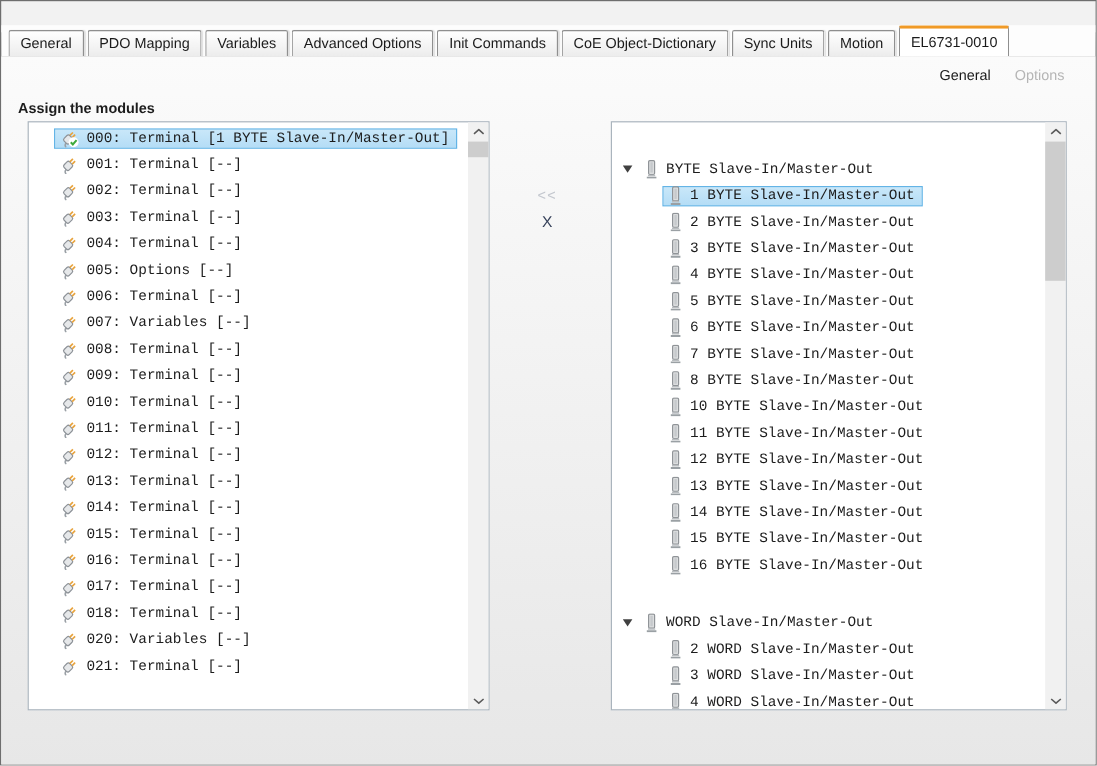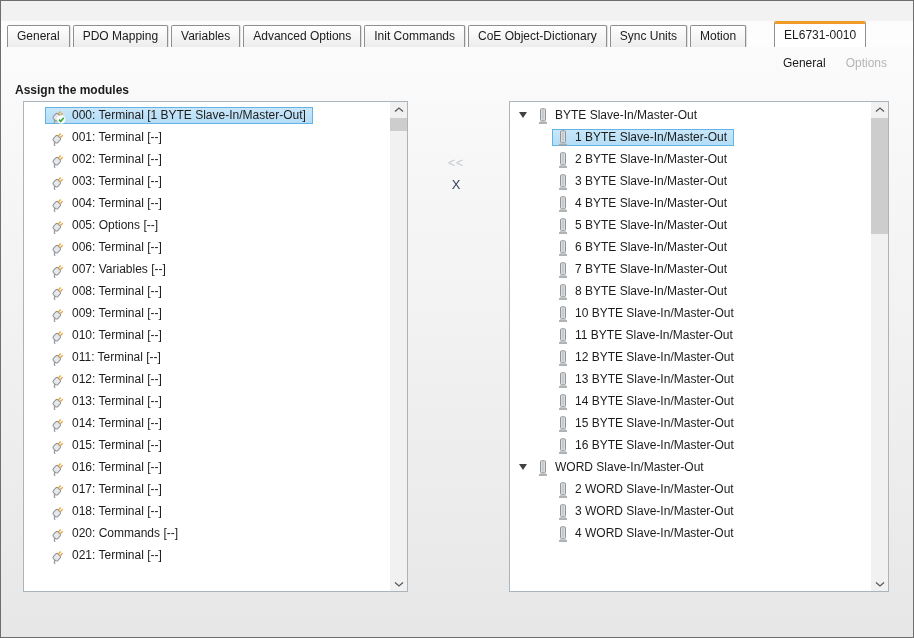--- a/index.html
+++ b/index.html
@@ -24,44 +24,44 @@
   }
   .tab{
     margin-right:3px;padding:3px 9px 4px 9px;
     border:1px solid #8f8f8f;border-bottom:none;border-radius:2px 2px 0 0;
     background:linear-gradient(180deg,#ffffff,#ececec);
     color:#1b1b1b;white-space:nowrap;cursor:default;
     box-shadow:1px 0 1px rgba(0,0,0,0.12);
   }
   .tab.selected{
     background:#ffffff;border-top:3px solid #F09A27;
-    padding-top:4px;padding-bottom:5px;box-shadow:none;margin-left:25px;
+    padding-top:4px;padding-bottom:5px;box-shadow:none;
   }
   
   .content{
     position:absolute;left:0;top:46px;width:100%;height:592px;
     background:linear-gradient(180deg,#fbfbfb 0%,#f0f0f0 55%,#e7e7e7 100%);
   }
   .subnav{position:absolute;top:9px;right:26px;display:flex;gap:20px;}
   .subnav .link{cursor:default;}
   .subnav .link.active{color:#1a1a1a;}
   .subnav .link.disabled{color:#b5b5b5;}
   .assign-label{position:absolute;left:14px;top:36px;font-weight:bold;}
   
   .listbox{position:absolute;background:#ffffff;border:1px solid #aab4bd;}
   .listbox .list-inner{position:absolute;left:0;top:0;right:17px;bottom:0;overflow:hidden;padding-top:2px;}
   #left-list{left:22px;top:54px;width:385px;height:491px;}
   #right-list{left:508px;top:54px;width:380px;height:491px;}
   .lrow,.rrow{height:22px;display:flex;align-items:center;position:relative;white-space:nowrap;}
   .lrow{padding-left:21px;}
   .rrow{padding-left:42px;}
-  .rrow.group{padding-left:22px;}
+  .rrow.group{padding-left:22px;margin-top:26px;}
   .row-inner{
-    display:inline-flex;height:17px;
-    padding:0 6px 0 4px;border:1px solid transparent;gap:6px;
+    display:inline-flex;align-items:center;height:17px;
+    padding:0 6px 0 4px;border:1px solid transparent;gap:6px;font-family:Liberation Mono, monospace;
   }
   .row-inner.selected{
     background:linear-gradient(180deg,#c9e7f9,#b4ddf6);
     border-color:#63b4e6;
   }
   .icon{display:inline-flex;flex:none;}
   .expander{
     position:absolute;left:9px;top:8px;width:0;height:0;cursor:default;
     border-left:4.5px solid transparent;border-right:4.5px solid transparent;
     border-top:6px solid #404040;
@@ -473,21 +473,21 @@
                 <svg width="16" height="16" viewBox="0 0 16 16">
                   <g transform="rotate(45 8 8)">
                     <path d="M9 13 q0 2.4 2.6 2.7" fill="none" stroke="#9aa0a6" stroke-width="1.3"></path>
                     <rect x="5" y="6.5" width="6" height="6.5" rx="1.6" fill="#e6e8ea" stroke="#8d9298" stroke-width="1"></rect>
                     <line x1="6.7" y1="6.3" x2="6.7" y2="2.8" stroke="#e8a33c" stroke-width="1.4"></line>
                     <line x1="9.3" y1="6.3" x2="9.3" y2="2.8" stroke="#e8a33c" stroke-width="1.4"></line>
                   </g>
 
                 </svg>
               </span>
-              <span class="lbl">020: Commands [--]</span>
+              <span class="lbl">020: Variables [--]</span>
             </span>
           </div>
 
           <div class="lrow">
             <span class="row-inner">
               <span class="icon">
                 <svg width="16" height="16" viewBox="0 0 16 16">
                   <g transform="rotate(45 8 8)">
                     <path d="M9 13 q0 2.4 2.6 2.7" fill="none" stroke="#9aa0a6" stroke-width="1.3"></path>
                     <rect x="5" y="6.5" width="6" height="6.5" rx="1.6" fill="#e6e8ea" stroke="#8d9298" stroke-width="1"></rect>

